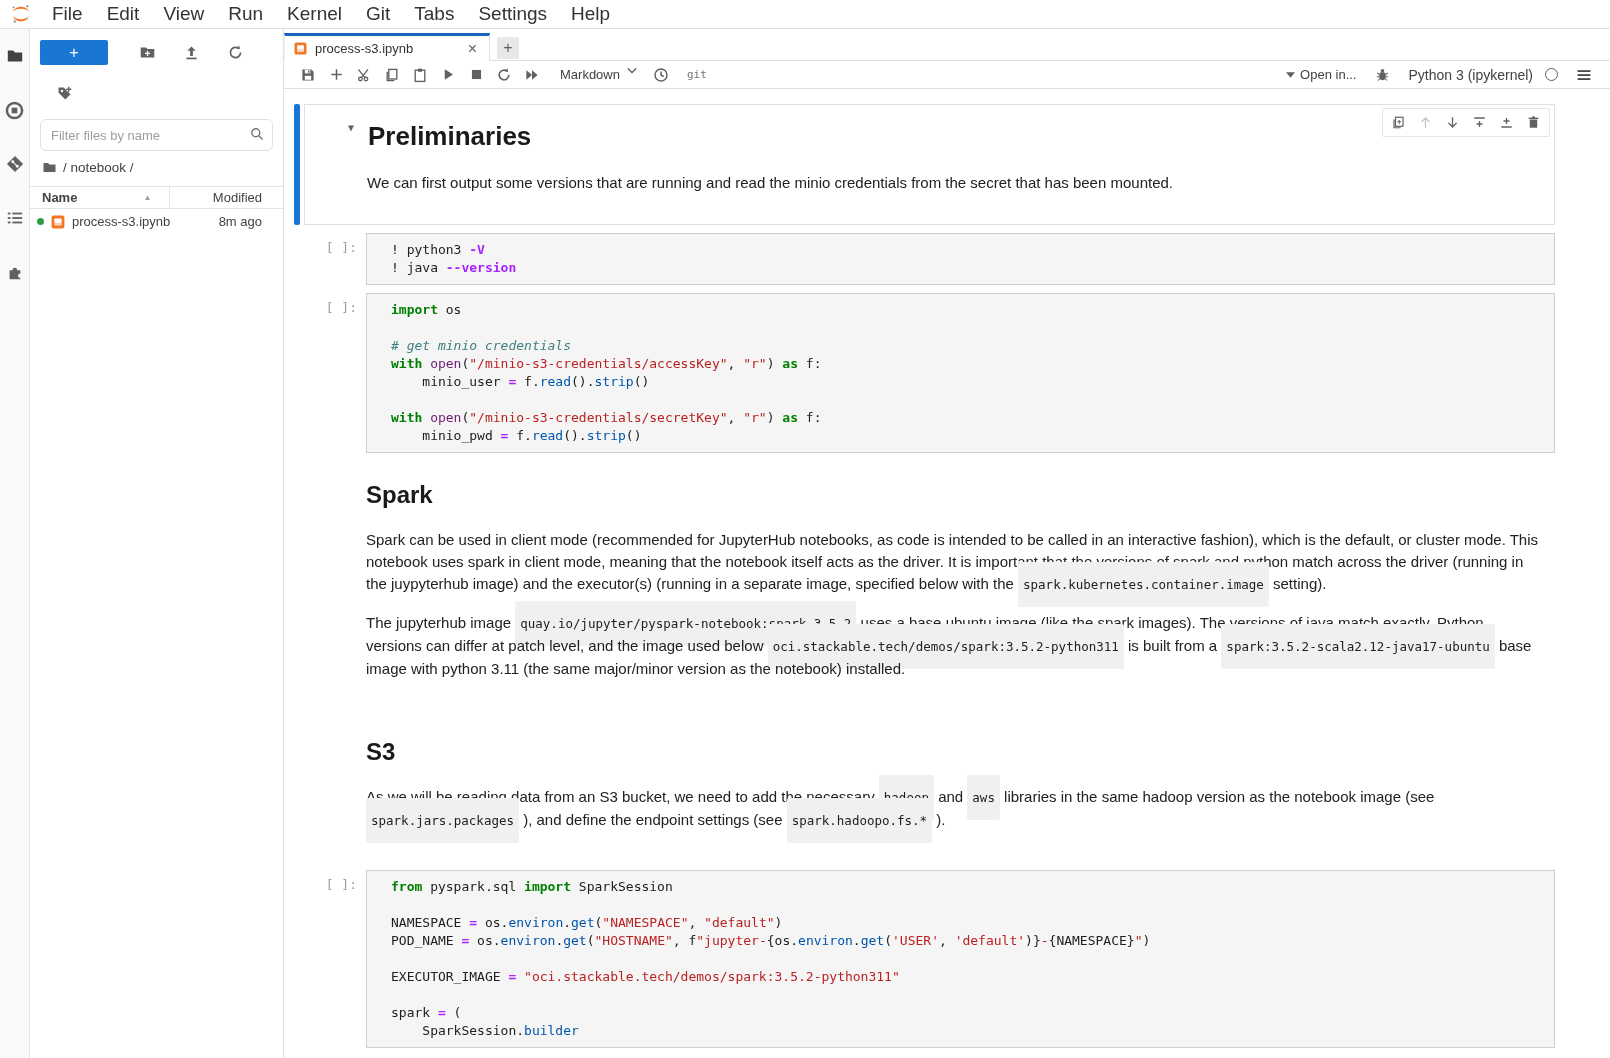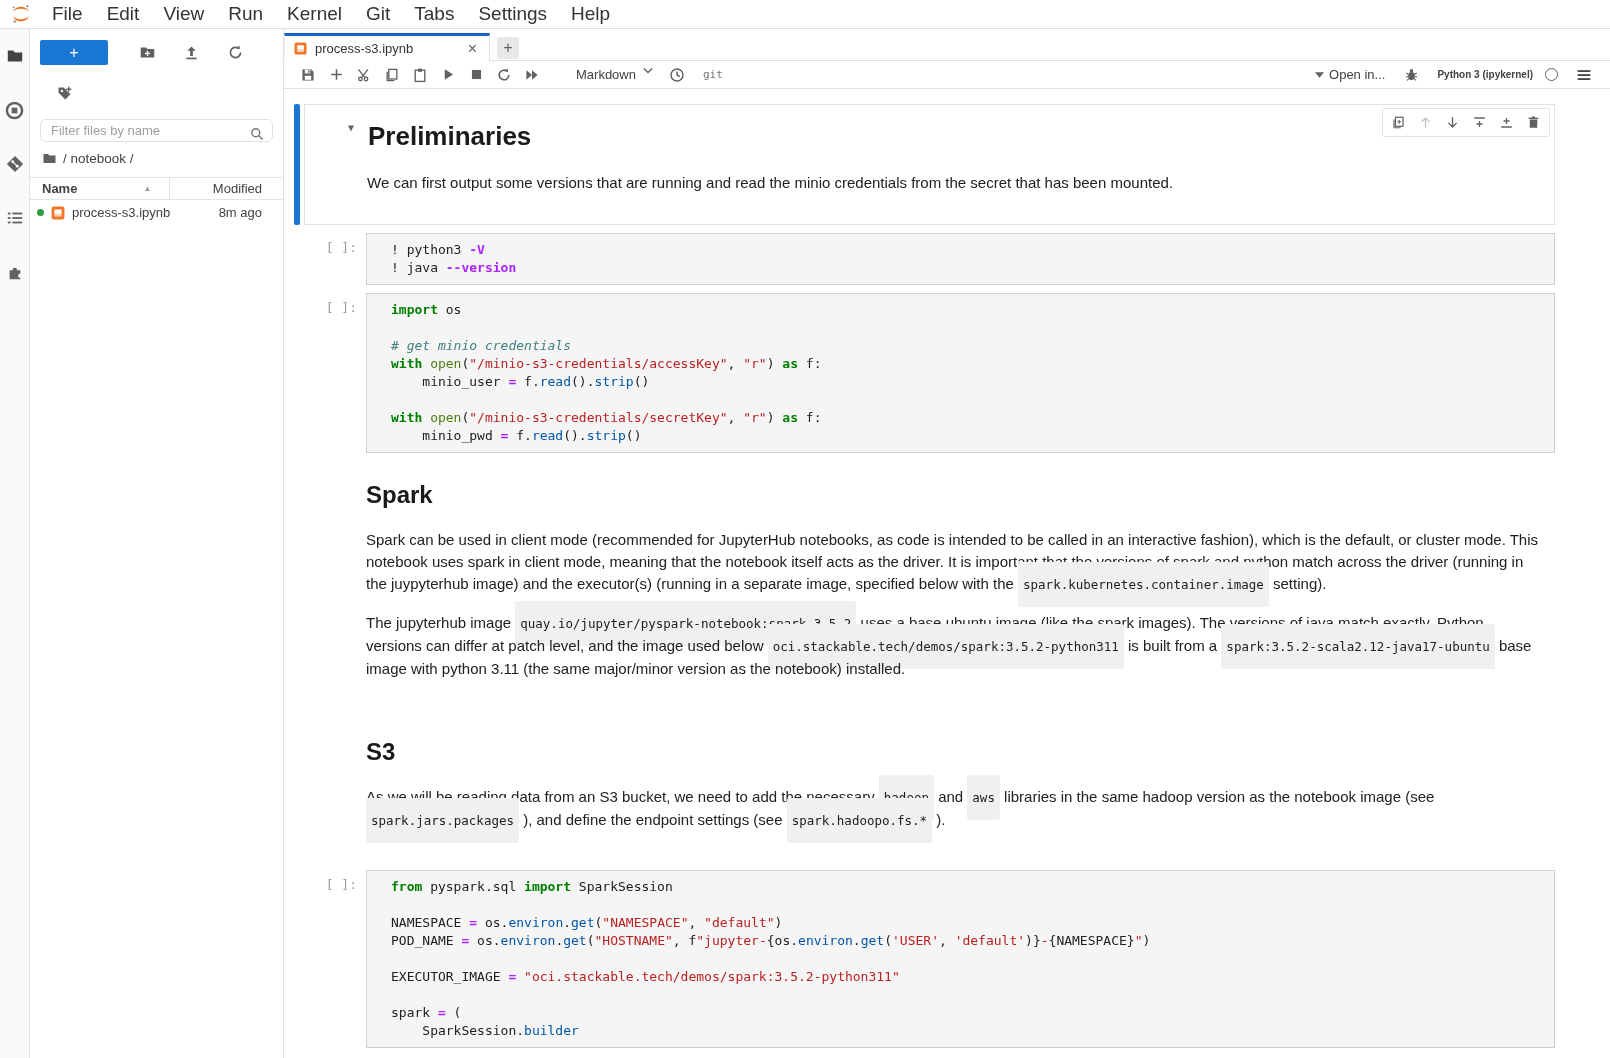--- a/index.html
+++ b/index.html
@@ -20,21 +20,21 @@
   .activity-btn { width:20px; height:20px; display:flex; align-items:center; justify-content:center; }
 
   
   #filebrowser { position:absolute; left:30px; top:29px; width:253px; height:1029px; background:#fff; }
   #fb-toolbar { display:flex; align-items:center; margin:11px 10px 0 10px; gap:0; }
   #new-launcher-btn { width:68px; height:25px; background:#1976d2; border:none; border-radius:2px;
     color:#fff; font-size:16px; display:flex; align-items:center; justify-content:center; margin-right:24px; }
   .fb-tool { width:30px; height:25px; display:flex; align-items:center; justify-content:center; margin-right:14px; }
   #gitclone-row { margin:20px 0 0 26px; }
   #fb-filter { position:relative; margin:17px 10px 0 10px; }
-  #fb-filter input { width:233px; height:23px; border:1px solid #e0e0e0; border-radius:6px;
+  #fb-filter input { width:233px; height:32px; border:1px solid #e0e0e0; border-radius:6px;
     padding:0 30px 0 10px; font-size:13px; color:#555; font-family:"Liberation Sans",sans-serif; background:#fff; }
   #fb-filter input::placeholder { color:#9e9e9e; }
   #fb-filter .search-ic { position:absolute; right:8px; top:7px; }
   #fb-breadcrumb { display:flex; gap:6px; margin:9px 10px 0 12px;
     font-size:13.5px; color:#424242; }
   #fb-listing-header { display:flex; align-items:center; height:23px; margin-top:11px;
     border-top:1px solid #e4e4e4; border-bottom:1px solid #e4e4e4; font-size:13px; color:#424242; }
   #fb-listing-header .col-name { font-weight:600; padding-left:12px; }
   #fb-listing-header .sort-caret { color:#9e9e9e; font-size:8px; margin-left:66px; }
   #fb-listing-header .col-div { width:1px; height:22px; background:#e4e4e4; margin-left:18px; }
@@ -54,25 +54,25 @@
     display:flex; align-items:center; padding:0 8px; z-index:2; }
   #tab-active .tab-label { font-size:13px; color:#333; margin-left:7px; }
   #tab-active .tab-close { margin-left:auto; color:#616161; font-size:16px; line-height:14px; padding:0 4px; }
   #tab-plus { position:absolute; left:213px; top:8px; width:22px; height:22px; background:#e8e8e8;
     border-radius:2px; display:flex; align-items:center; justify-content:center;
     color:#616161; font-size:16px; }
   
   #nbtoolbar { position:relative; height:28px; border-bottom:1px solid #e0e0e0; display:flex;
     align-items:center; padding-left:10px; }
   .tb-btn { width:28px; height:24px; display:flex; align-items:center; justify-content:center; color:#616161; }
-  #celltype-dd { display:flex; align-items:flex-start; gap:7px; margin-left:30px; font-size:13px; color:#424242; }
+  #celltype-dd { display:flex; align-items:flex-start; gap:7px; margin-left:14px; font-size:13px; color:#424242; }
   #tb-git-label { font-family:"DejaVu Sans Mono",monospace; font-size:11px; color:#757575; margin-left:12px; }
   #tb-right { margin-left:auto; display:flex; align-items:center; padding-right:12px; gap:12px; }
   #open-in { display:flex; align-items:center; gap:5px; font-size:13px; color:#424242; }
-  #kernel-name { font-size:10px; color:#424242;font-weight:bold; }
+  #kernel-name { font-size:14px; color:#424242; }
   #kernel-status { width:13px; height:13px; border:1.5px solid #616161; border-radius:50%; }
 
   
   #notebook { position:absolute; left:0; top:61px; width:1327px; height:968px; overflow:hidden;
     padding:14px 56px 0 10px; background:#fff; }
   .cell { display:flex; margin-bottom:8px; }
   .collapser { width:6px; border-radius:2px; margin-right:4px; flex:none; }
   .collapser.active { background:#1976d2; }
   .cell-box { flex:1; display:flex; position:relative; }
   .cell-box.selected { border:1px solid #e0e0e0; }
@@ -89,21 +89,21 @@
   .md-code { font-family:"DejaVu Sans Mono",monospace; font-size:12.5px; background:#f0f0f0;
     padding:15px 5px; border-radius:2px; white-space:nowrap; }
   
   #cell-toolbar { position:absolute; top:3px; right:4px; background:#fff; border:1px solid #e5e5e5;
     border-radius:2px; display:flex; padding:1px 2px; z-index:3; }
   .ct-btn { width:27px; height:25px; display:flex; align-items:center; justify-content:center; color:#616161; }
   .ct-btn.disabled { color:#c4c4c4; }
 
   
   .tok-kw { color:#008000; font-weight:bold; }
-  .tok-bi { color:#4d7c0f; }
+  .tok-bi { color:#701a75; }
   .tok-st { color:#BA2121; }
   .tok-cm { color:#408080; font-style:italic; }
   .tok-op { color:#AA22FF; font-weight:bold; }
   .tok-pr { color:#0055AA; }
   .tok-tx { color:#212121; }
 </style>
 </head>
 <body>
 
 <div id="menubar">

